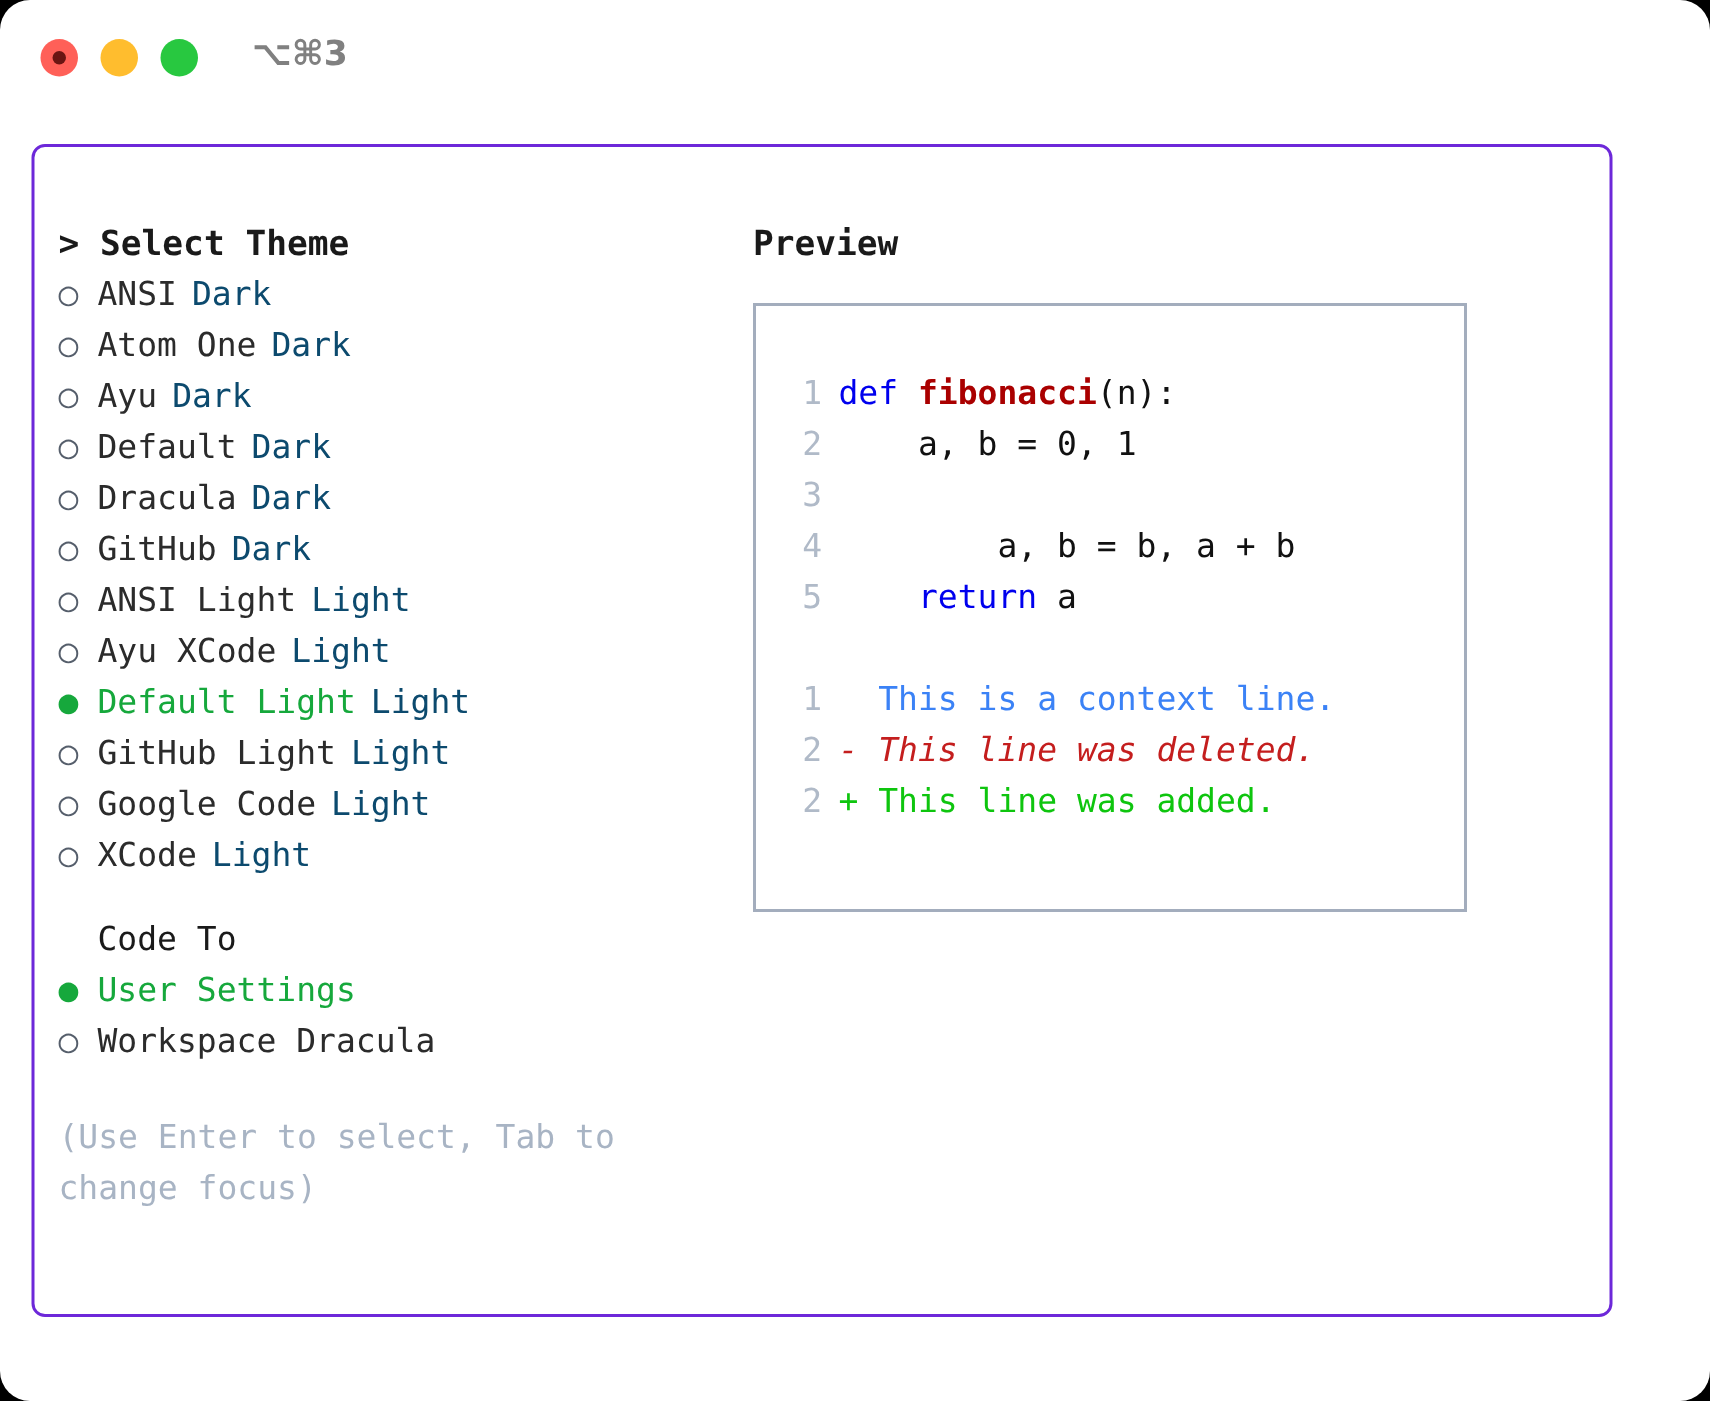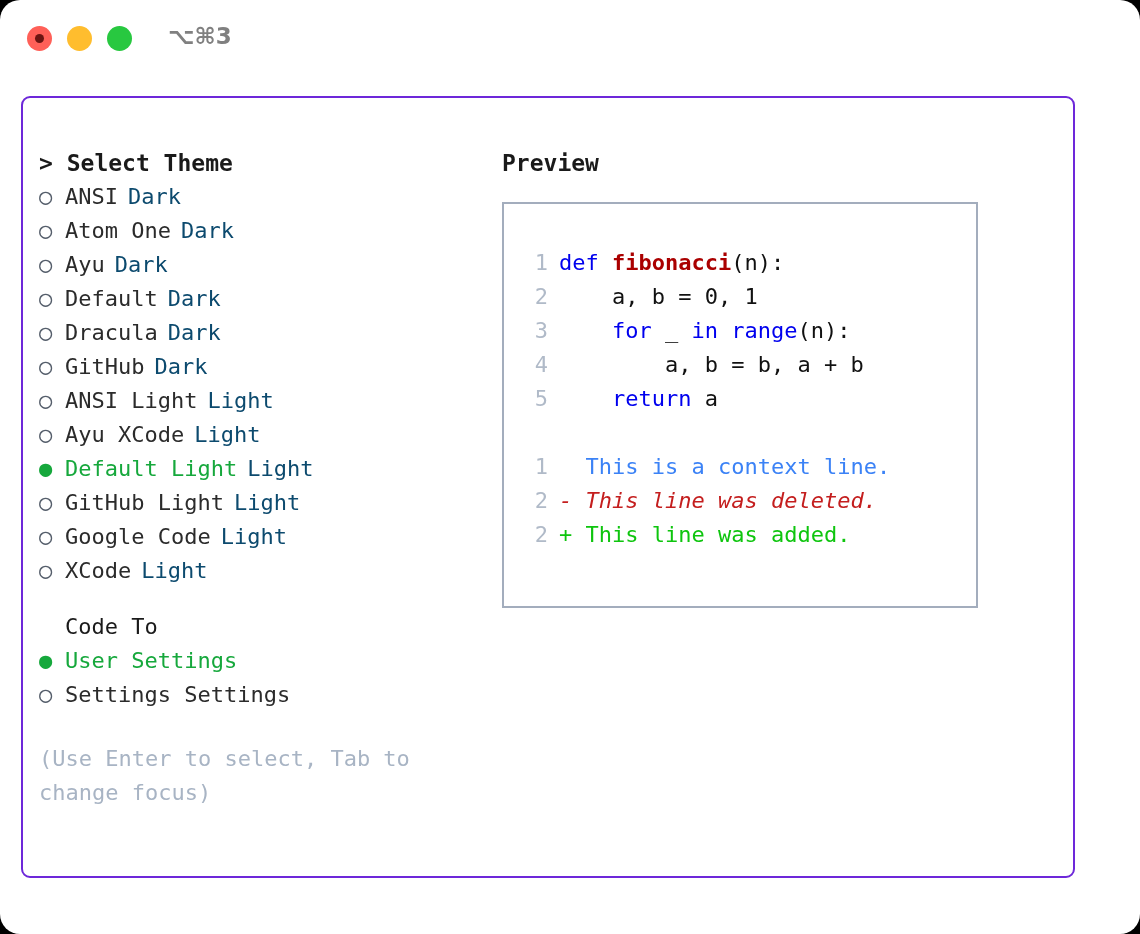--- a/index.html
+++ b/index.html
@@ -205,35 +205,35 @@
           <div class="opt"><span class="marker empty-marker">○</span><span class="opt-label">XCode</span><span class="opt-tag">Light</span></div>
         </div>
 
       <div class="spacer-sm"></div>
 
       <div class="section-head">
         <span class="marker blank-marker">○</span><span>Code To</span>
       </div>
       <div id="apply-list">
           <div class="opt selected"><span class="marker filled-marker">●</span><span class="opt-label">User Settings</span></div>
-          <div class="opt"><span class="marker empty-marker">○</span><span class="opt-label">Settings Settings</span></div>
+          <div class="opt"><span class="marker empty-marker">○</span><span class="opt-label">Workspace Dracula</span></div>
         </div>
 
       <div class="spacer-md"></div>
       <div class="hint">(Use Enter to select, Tab to change focus)</div>
     </div>
 
     <div class="right-col">
       <div class="preview-title">Preview</div>
       <div class="preview-box">
         <div class="code-area">
           <div id="code-lines">
               <div class="code-line"><span class="lineno">1</span><span class="code-text"><span class="tok-kw">def </span><span class="tok-fn">fibonacci</span><span class="tok-plain">(n):</span></span></div>
               <div class="code-line"><span class="lineno">2</span><span class="code-text"><span class="tok-plain">    a, b = 0, 1</span></span></div>
-              <div class="code-line"><span class="lineno">3</span><span class="code-text"><span class="tok-plain">    </span><span class="tok-kw">for</span><span class="tok-plain"> _ </span><span class="tok-kw">in</span><span class="tok-plain"> </span><span class="tok-kw">range</span><span class="tok-plain">(n):</span></span></div>
+              <div class="code-line"><span class="lineno">3</span></div>
               <div class="code-line"><span class="lineno">4</span><span class="code-text"><span class="tok-plain">        a, b = b, a + b</span></span></div>
               <div class="code-line"><span class="lineno">5</span><span class="code-text"><span class="tok-plain">    </span><span class="tok-kw">return</span><span class="tok-plain"> a</span></span></div>
             </div>
           <div class="diff-gap"></div>
           <div id="diff-lines">
               <div class="code-line"><span class="lineno">1</span><span class="diff-ctx">  This is a context line.</span></div>
               <div class="code-line"><span class="lineno">2</span><span class="diff-del">- This line was deleted.</span></div>
               <div class="code-line"><span class="lineno">2</span><span class="diff-add">+ This line was added.</span></div>
             </div>
         </div>

